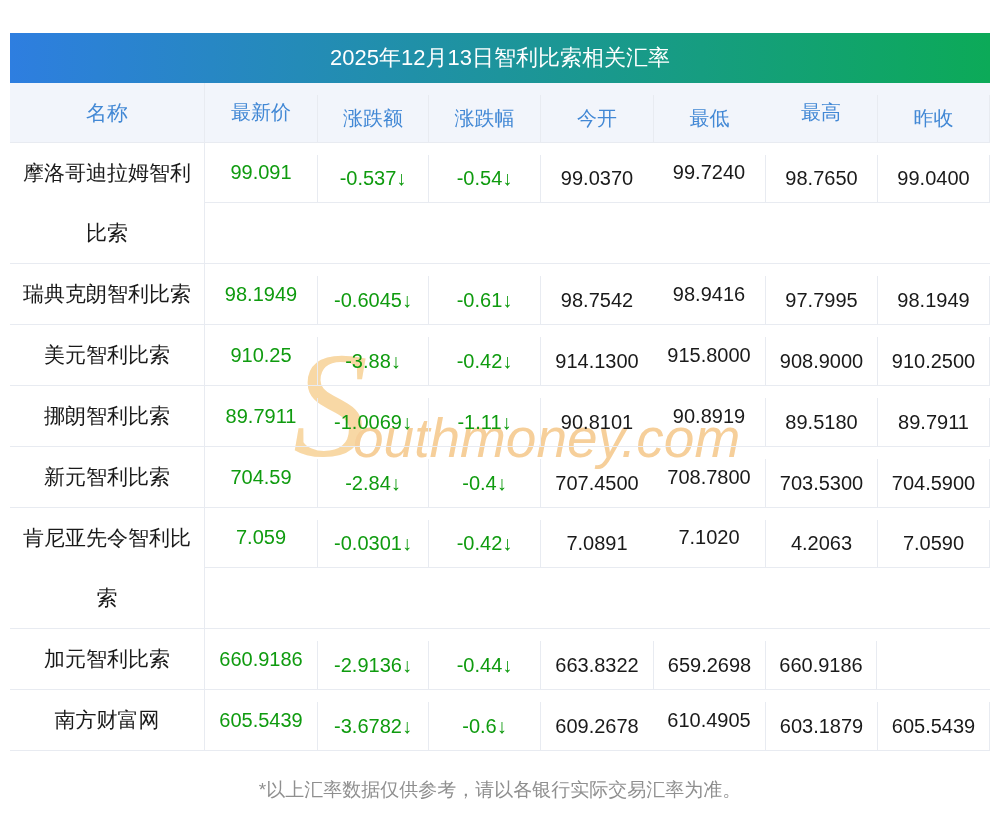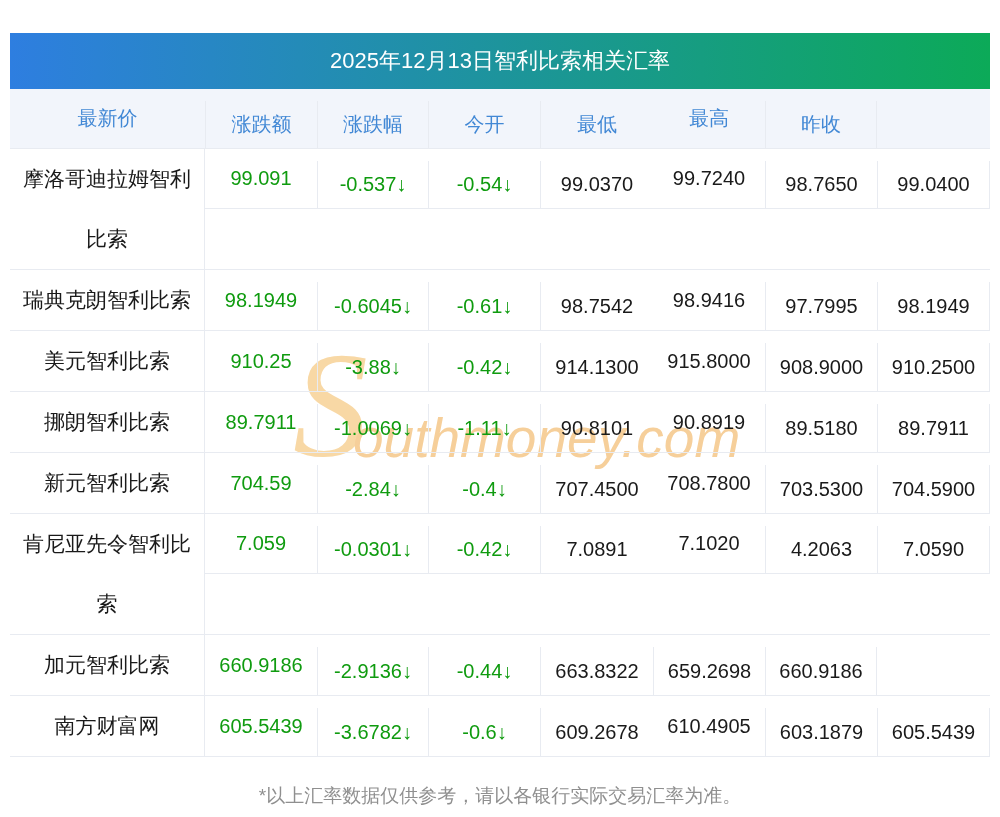--- a/index.html
+++ b/index.html
@@ -10,21 +10,21 @@
   }
   *{ box-sizing:border-box; margin:0; padding:0; }
   body{
     width:1000px; height:817px; background:#ffffff;
     font-family:"Liberation Sans", sans-serif;
   }
   .page{ position:relative; width:1000px; height:817px; overflow:hidden; }
   .content{ position:relative; margin:33px 10px 0 10px; width:980px; }
 
   .titlebar{
-    height:56px;
+    height:50px;
     background:linear-gradient(90deg, var(--grad-l), var(--grad-r));
     color:#ffffff; font-size:22px;
     display:flex; align-items:center; justify-content:center;
     position:relative; z-index:2;
   }
 
   .grid-row{
     display:grid;
     grid-template-columns:195px 112px 111px 112px 113px 112px 112px 113px;
   }
@@ -91,20 +91,21 @@
     <div class="wm-en">outhmoney.com</div>
   </div>
 
   <div class="content">
     <div class="titlebar">
       <span>2025年12月13日智利比索相关汇率</span>
     </div>
 
     <div>
       <div class="thead grid-row" id="thead">
+          <div class="cell c1">名称</div>
           <div class="cell c2">最新价</div>
           <div class="cell c3">涨跌额</div>
           <div class="cell c4">涨跌幅</div>
           <div class="cell c5">今开</div>
           <div class="cell c7">最低</div>
           <div class="cell c6">最高</div>
           <div class="cell c8">昨收</div>
         </div>
       <div id="tbody">
           <div class="row grid-row tall">

